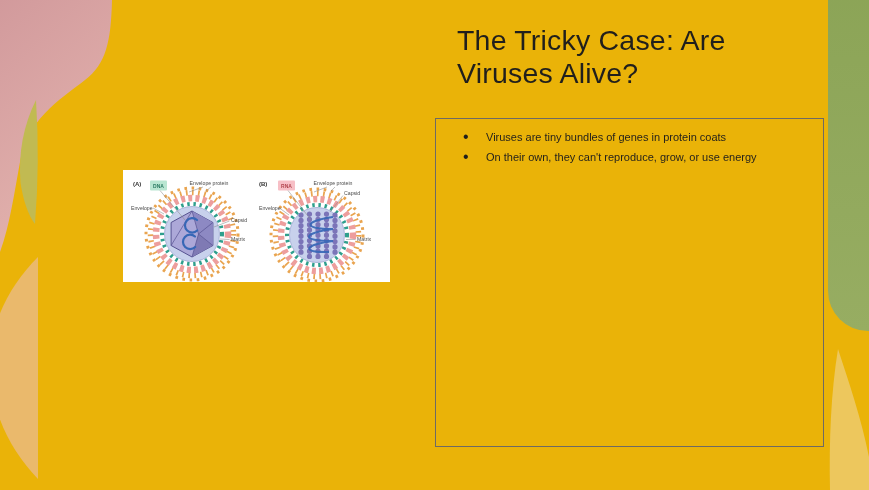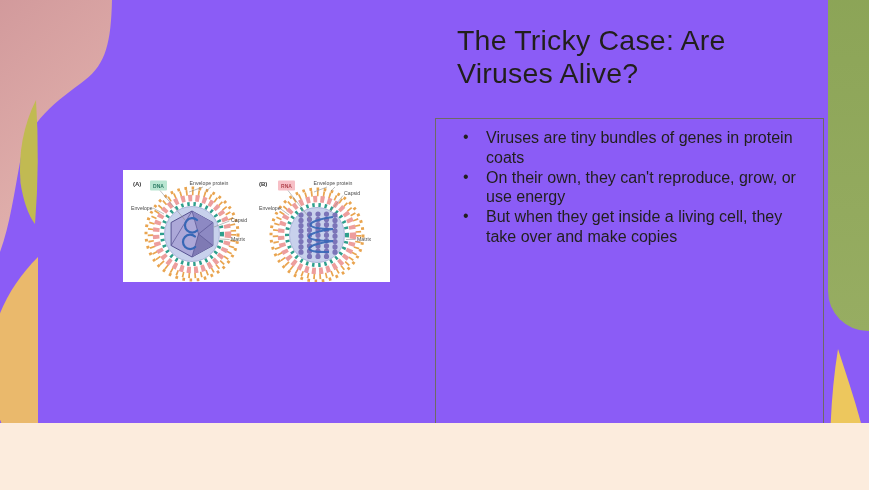--- a/index.html
+++ b/index.html
@@ -1,32 +1,32 @@
 <!DOCTYPE html>
 <html><head>
 <meta charset="utf-8">
 <style>
   html,body{margin:0;padding:0;background:#fcecdd;}
   .slide{
-    position:relative;width:869px;height:423px;overflow:hidden;
-    background:#8b5cf6;font-family:"Liberation Sans",sans-serif;
+    position:relative;width:869px;height:490px;overflow:hidden;
+    background:#eab308;font-family:"Liberation Sans",sans-serif;
   }
   .bg-shapes{position:absolute;left:0;top:0;width:869px;height:490px;pointer-events:none;}
   .slide-title{
     position:absolute;left:457px;top:24px;width:340px;margin:0;
     font-size:28.5px;line-height:1.17;font-weight:400;color:#211f1c;letter-spacing:.2px;
   }
   .textbox{
     position:absolute;left:435px;top:118px;width:389px;height:329px;
     border:1.6px solid #6e6a64;box-sizing:border-box;
   }
   .textbox ul{margin:0;padding:9px 0 0 23px;list-style:none;}
   .textbox li{
     position:relative;padding:0 26px 0 27px;
-    font-size:16px;line-height:19.8px;color:#211f1c;
+    font-size:11px;line-height:19.8px;color:#211f1c;
   }
   .textbox li::before{
     content:"\2022";position:absolute;left:4px;top:-1px;font-size:16px;color:#211f1c;
   }
   .virus-figure{
     position:absolute;left:123px;top:170px;width:267px;height:112px;background:#ffffff;
   }
   .virus-figure svg{display:block;}
   .diag-label{font-family:"Liberation Sans",sans-serif;font-size:5.2px;fill:#4a4a4a;}
   .diag-tag{font-family:"Liberation Sans",sans-serif;font-size:6px;font-weight:bold;fill:#333333;}
@@ -55,21 +55,20 @@
     <rect x="828" y="-60" width="120" height="391" rx="40" fill="url(#ggreen)"></rect>
     <path d="M838,349 C831,392 829,440 830,490 L869,490 L869,457 C861,417 849,383 838,349 Z" fill="#edc75d"></path>
   </svg>
 
   <h1 class="slide-title">The Tricky Case: Are Viruses Alive?</h1>
 
   <div class="textbox">
     <ul>
       <li><span>Viruses are tiny bundles of genes in protein coats</span></li>
       <li><span>On their own, they can't reproduce, grow, or use energy</span></li>
-      <li><span>But when they get inside a living cell, they take over and make copies</span></li>
     </ul>
   </div>
 
   <div class="virus-figure">
     <svg viewBox="0 0 267 112" width="267" height="112">
 
       <g>
         <circle cx="69" cy="64" r="46" fill="none" stroke="#e9a44f" stroke-width="3" stroke-dasharray="2.6 4.6"></circle>
         <circle cx="69" cy="64" r="41.5" fill="none" stroke="#e9a44f" stroke-width="5.5" stroke-dasharray="1.7 4.4"></circle>
         <circle cx="69" cy="64" r="36" fill="none" stroke="#ed9e9d" stroke-width="6.5" stroke-dasharray="4 3.2"></circle>

